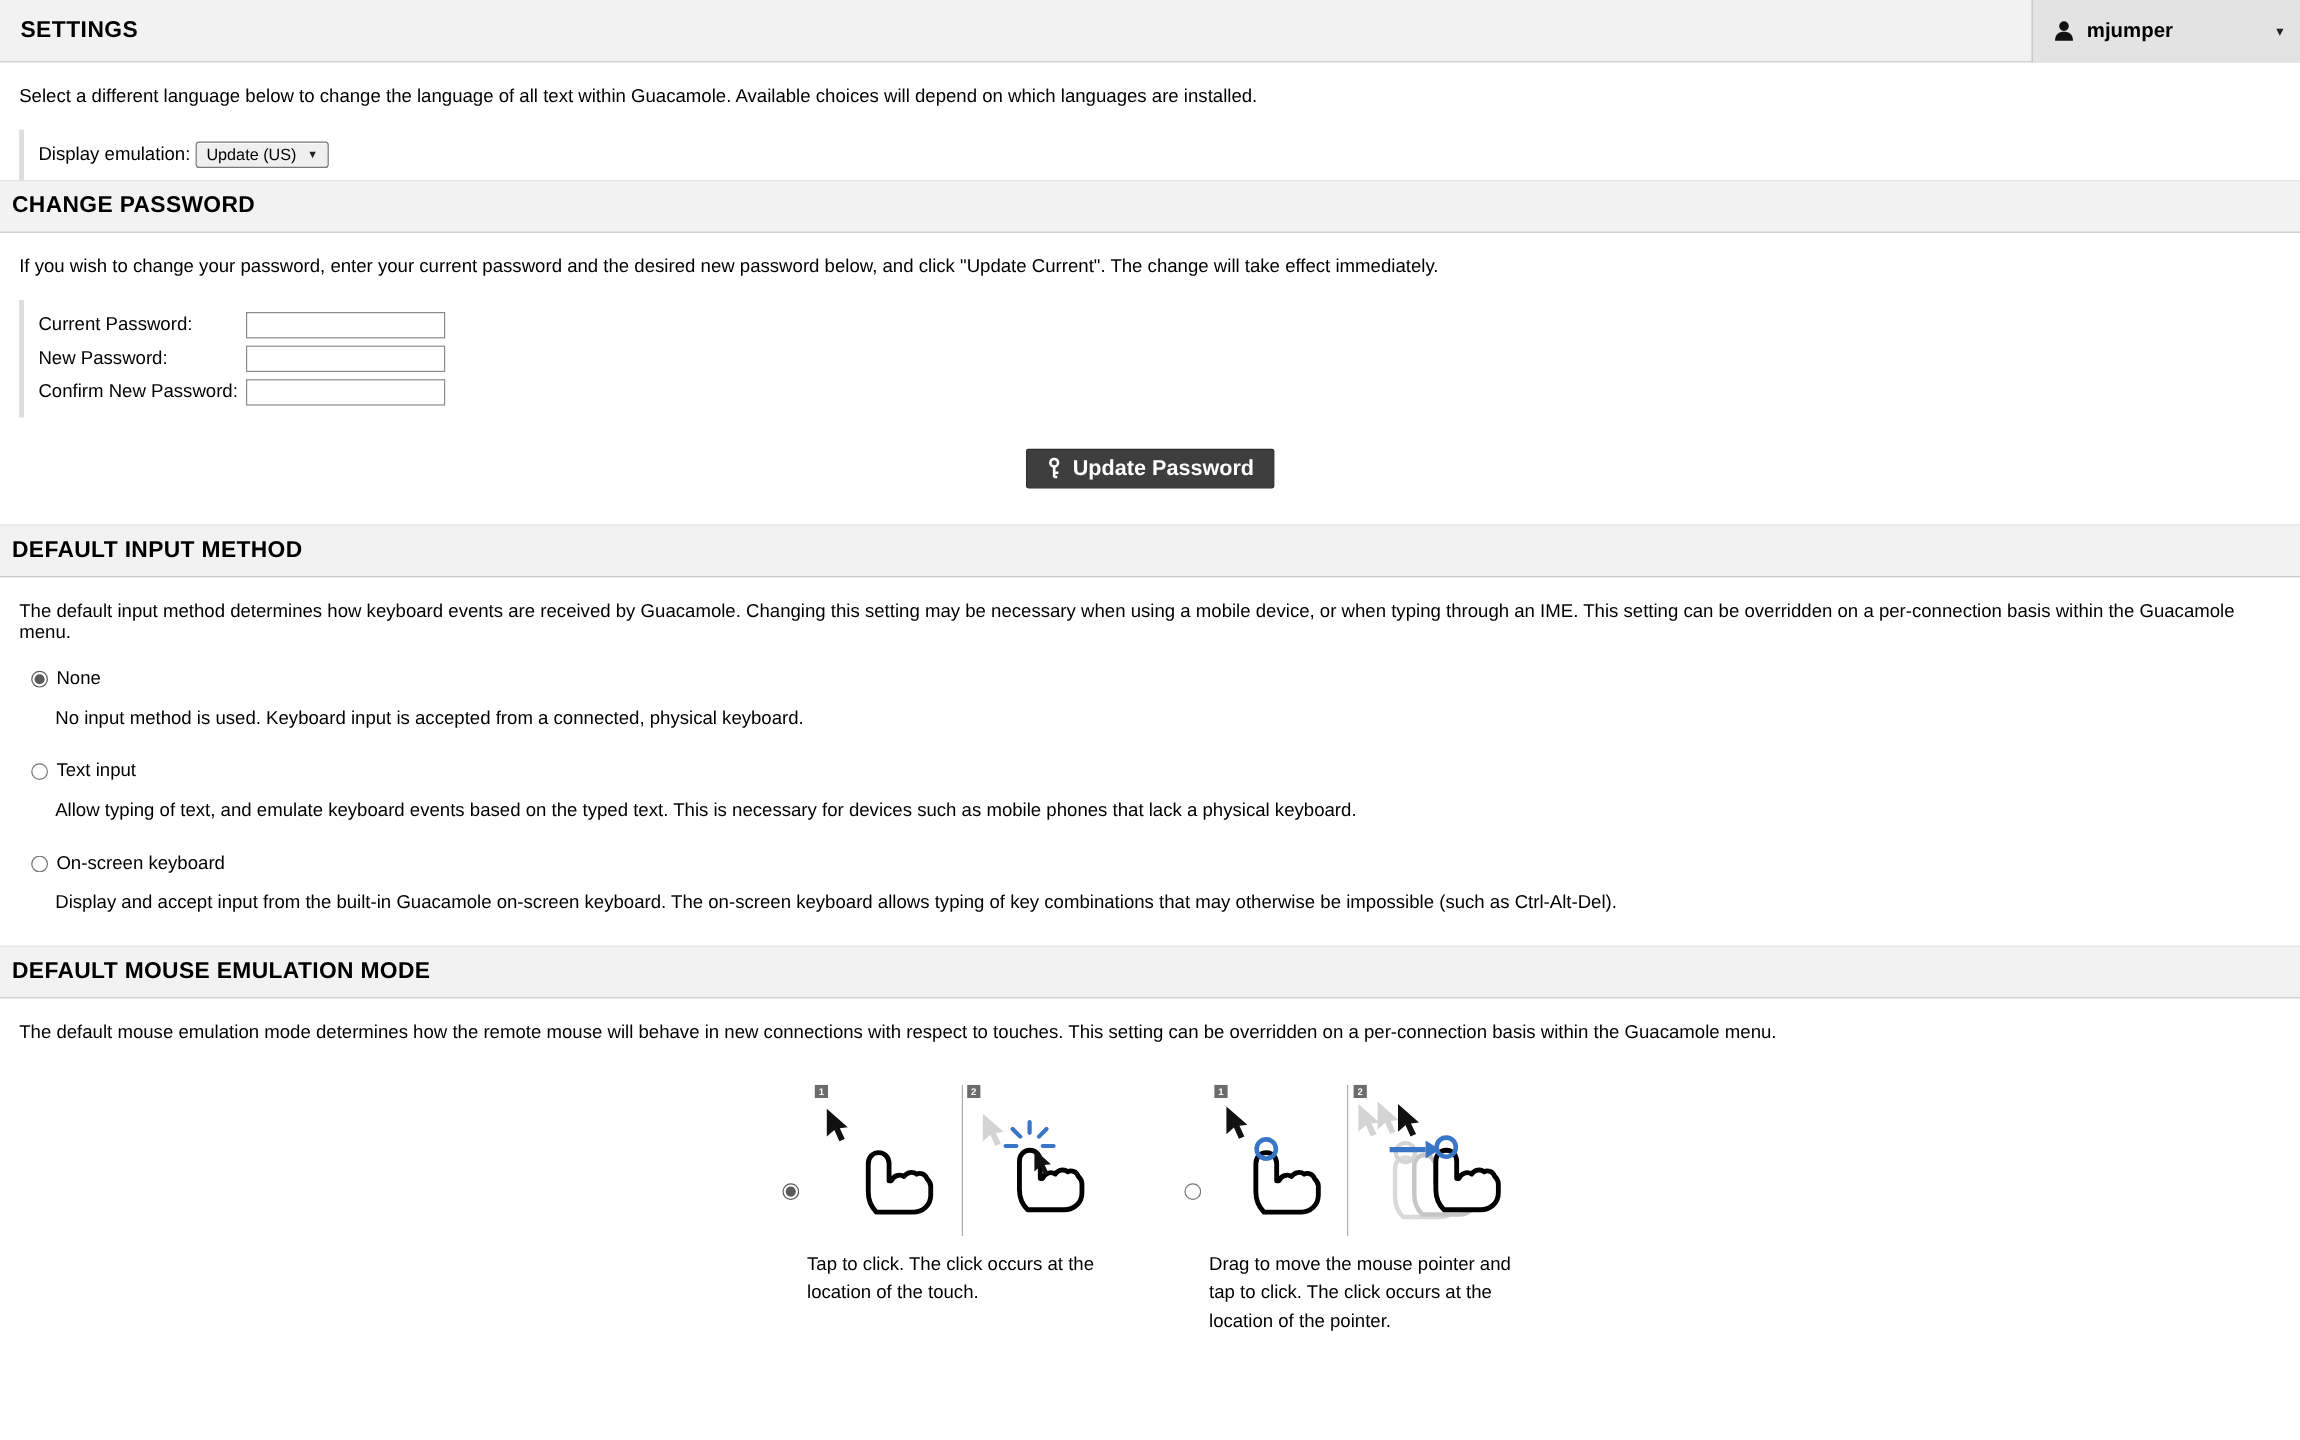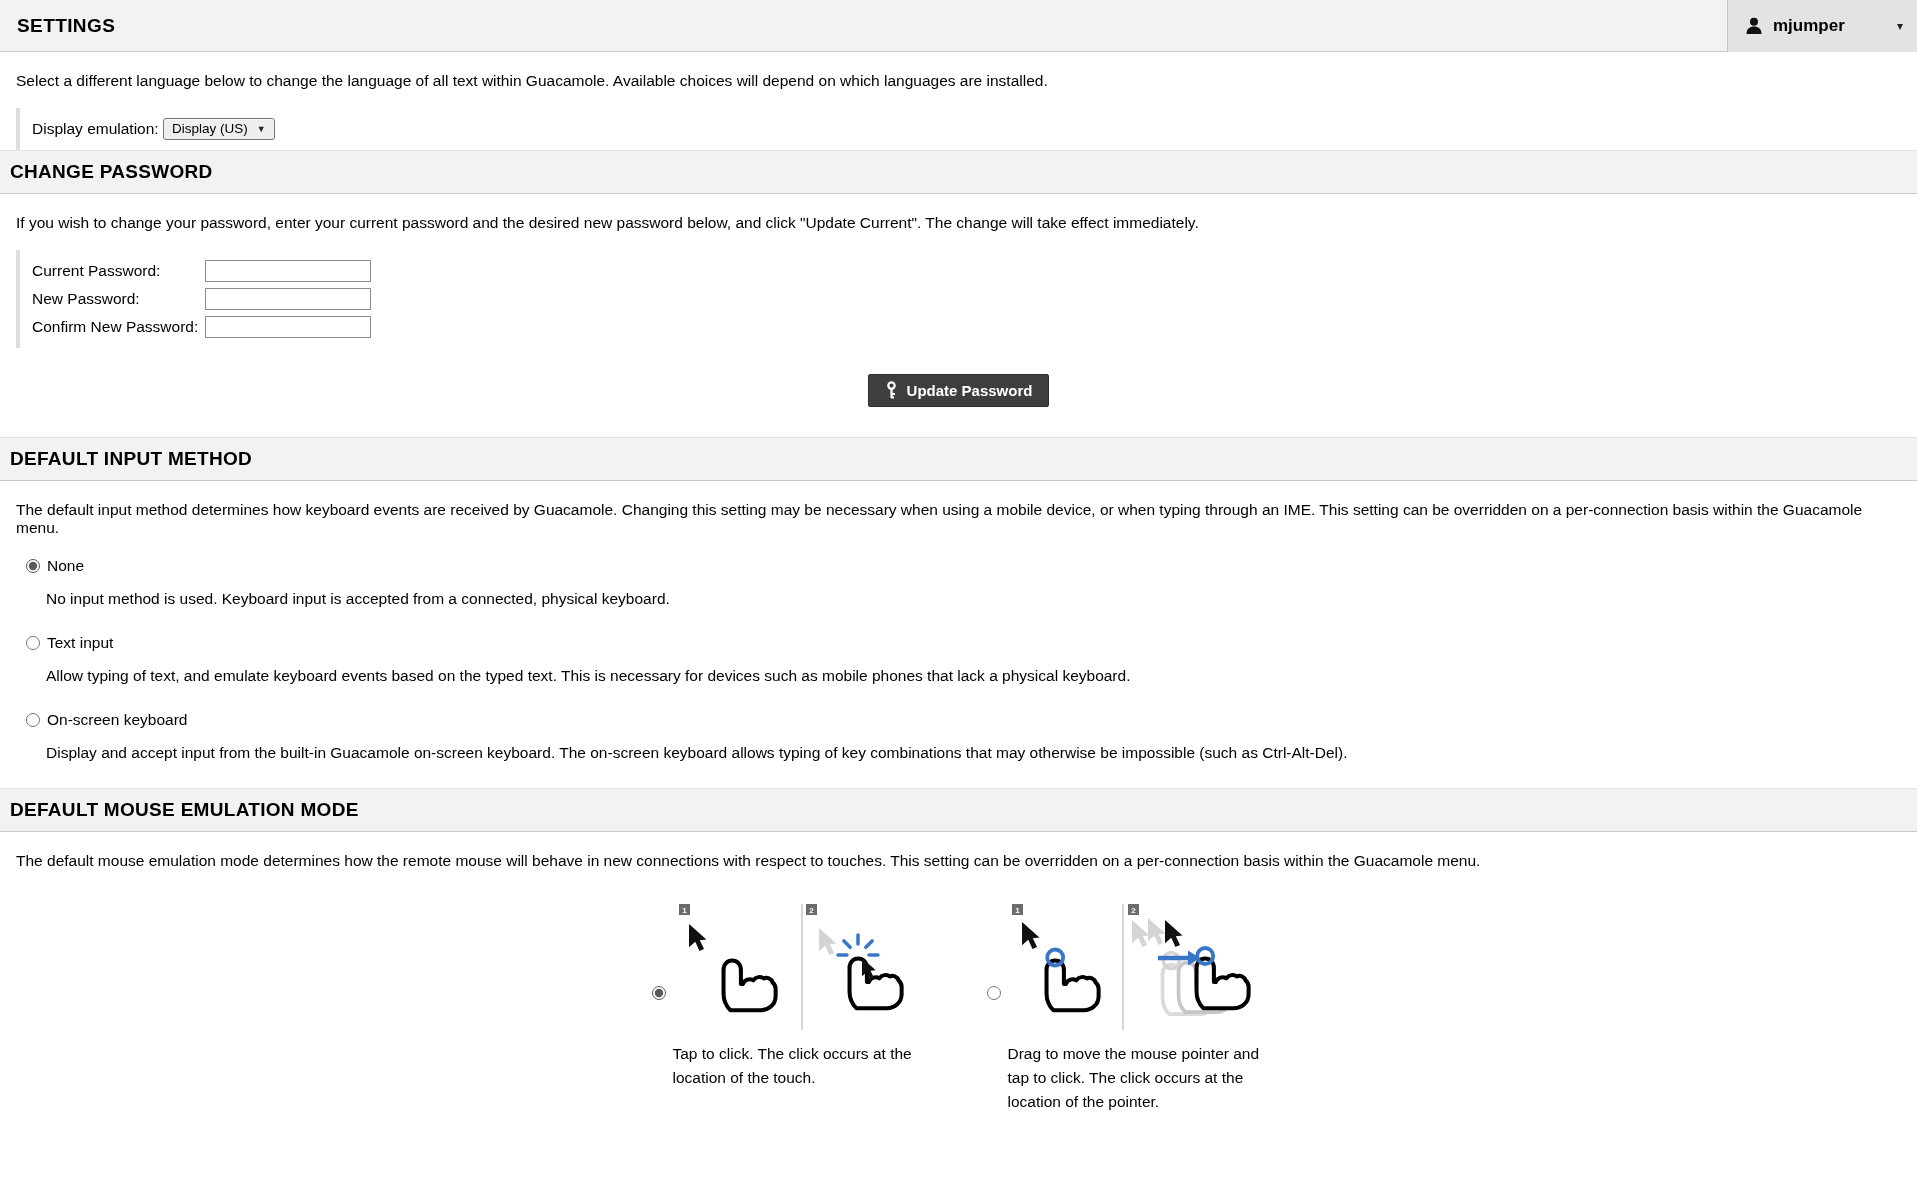--- a/index.html
+++ b/index.html
@@ -12,21 +12,21 @@
   }
   
   .app-header {
     height:52px; background:#f2f2f2; border-bottom:1px solid #c9c9c9;
     display:flex; align-items:center; position:relative;
   }
   .app-header h1 {
     margin:0 0 0 17px; font-size:19px; letter-spacing:0.4px; font-weight:bold;
   }
   .user-menu {
-    position:absolute; right:0; top:0; height:52px; width:190px;
+    position:absolute; right:0; top:0; height:52px; width:224px;
     background:#e3e3e3; border-left:1px solid #c4c4c4;
     display:flex; align-items:center; padding:0 14px 0 16px; cursor:pointer;
   }
   .user-menu .uname { font-weight:bold; font-size:17px; margin-left:9px; }
   .user-menu .caret { margin-left:auto; font-size:12px; color:#222; }
   .band {
     height:44px; background:#f2f2f2;
     border-top:1px solid #e4e4e4; border-bottom:1px solid #c9c9c9;
     display:flex; align-items:center;
   }
@@ -49,21 +49,21 @@
     background:#efefef; border:1px solid #787878; border-radius:3px;
     padding:2px 8px 3px 8px; font-size:13.5px; cursor:default;
     box-shadow:inset 0 1px 0 #fbfbfb;
   }
   .select-box .sel-caret { font-size:9px; color:#222; }
   .btn-row { text-align:center; margin:26px 0 30px 0; }
   .dark-btn {
     display:inline-flex; align-items:center; gap:9px;
     background:#3e3e3e; color:#fff; border:1px solid #2e2e2e; border-radius:2px;
     height:33px; padding:0 16px; font-family:inherit;
-    font-size:15px; font-weight:bold; cursor:pointer;
+    font-size:18px; font-weight:bold; cursor:pointer;
   }
   
   .opt { padding-left:26px; margin:20px 0 26px 0; }
   .opt-head { display:flex; align-items:center; gap:7px; }
   input[type="radio"] { width:14px; height:14px; margin:0; accent-color:#5a5a5a; }
   .opt-caption { margin:15px 0 0 20px; }
   
   .mouse-row { display:flex; justify-content:center; gap:52px; margin-top:34px; }
   .mouse-opt { display:flex; }
   .mouse-opt > input[type="radio"] { align-self:flex-start; margin:82px 7px 0 0; }
@@ -104,21 +104,21 @@
       <span class="caret">▾</span>
     </div>
   </header>
 
   <section>
     <p class="desc">Select a different language below to change the language of all text within Guacamole. Available choices will depend on which languages are installed.</p>
     <div class="form lang-form">
       <div class="frow">
         <span class="lbl">Display emulation:</span>
         <div class="select-box">
-          <span>Display (US)</span>
+          <span>Update (US)</span>
           <span class="sel-caret">▼</span>
         </div>
       </div>
     </div>
   </section>
 
   <div class="band">
     <h2>CHANGE PASSWORD</h2>
   </div>
   <section>

